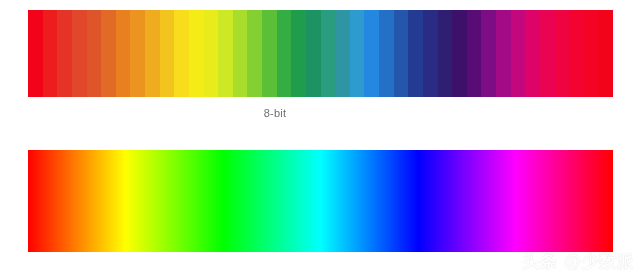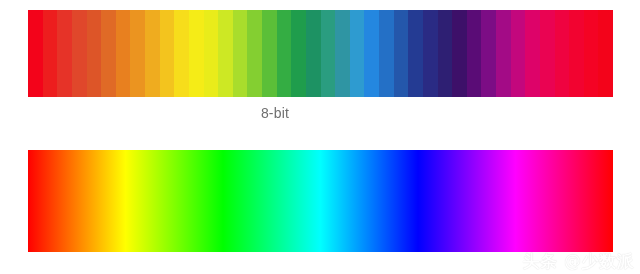--- a/index.html
+++ b/index.html
@@ -52,21 +52,21 @@
   .gradient-strip {
     width: 100%;
     height: 100%;
   }
 
   .caption {
     position: absolute;
     left: 0;
     width: 550px;
     text-align: center;
-    font-size: 14px;
+    font-size: 11px;
     line-height: 11px;
     color: #6f6f6f;
     letter-spacing: 0.2px;
   }
 
   #caption-8bit  { top: 108px; }
 
   #watermark {
     position: absolute;
     right: 6px;

